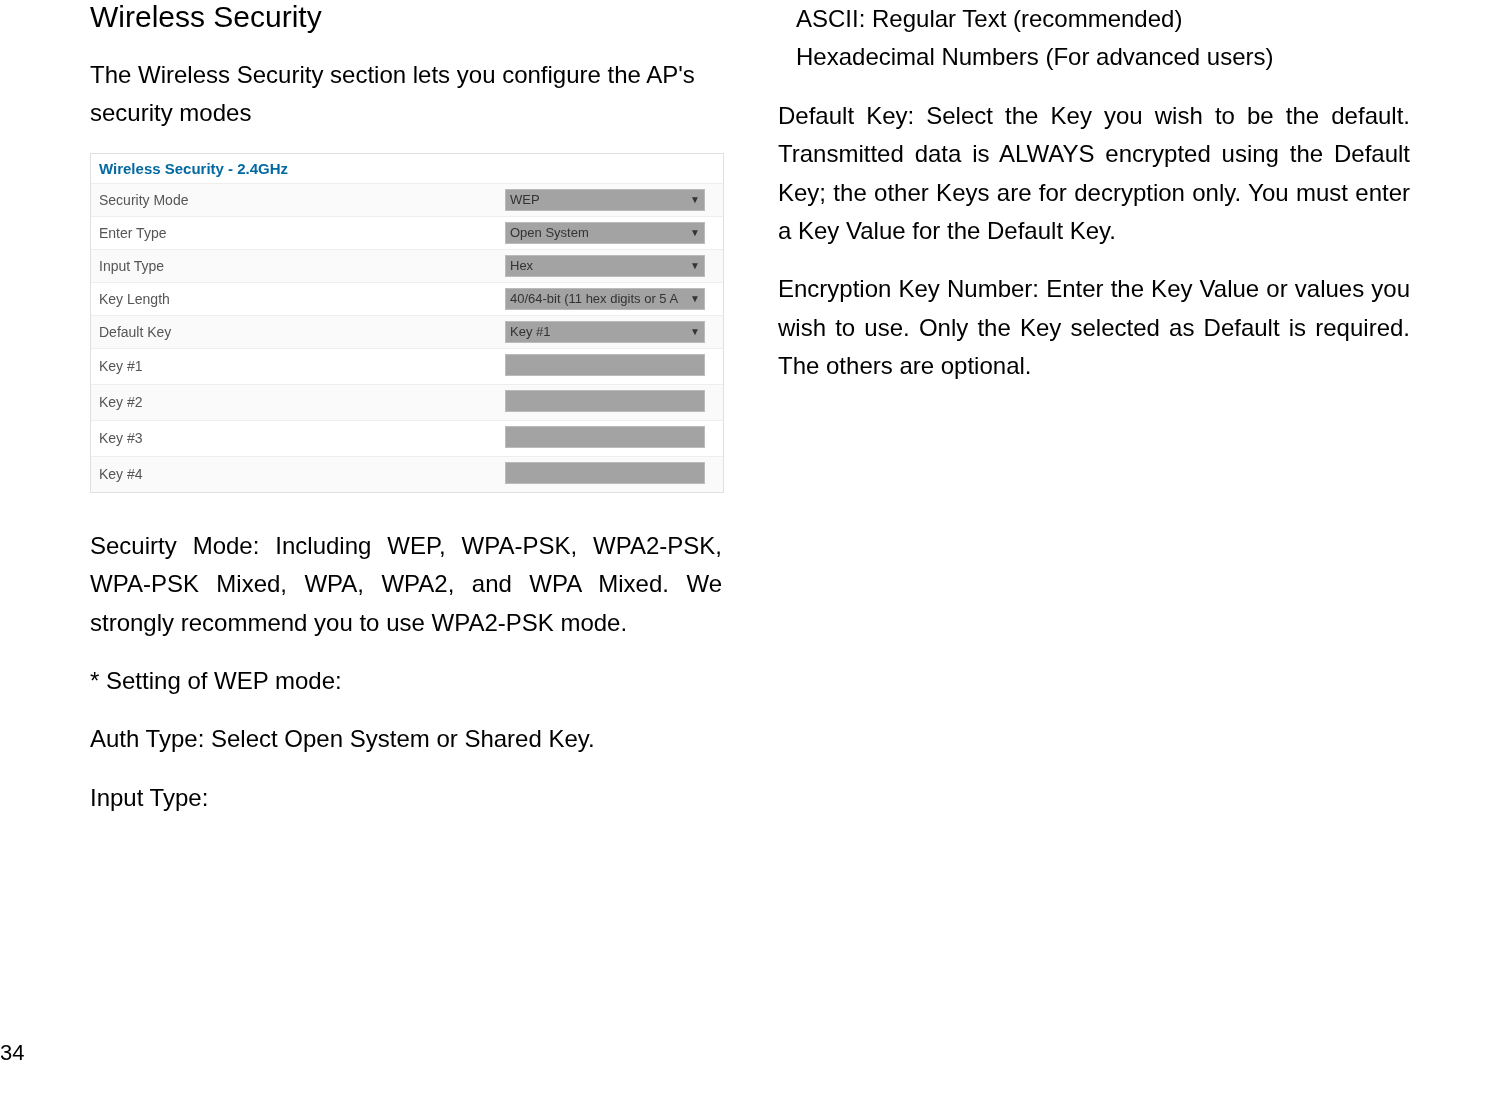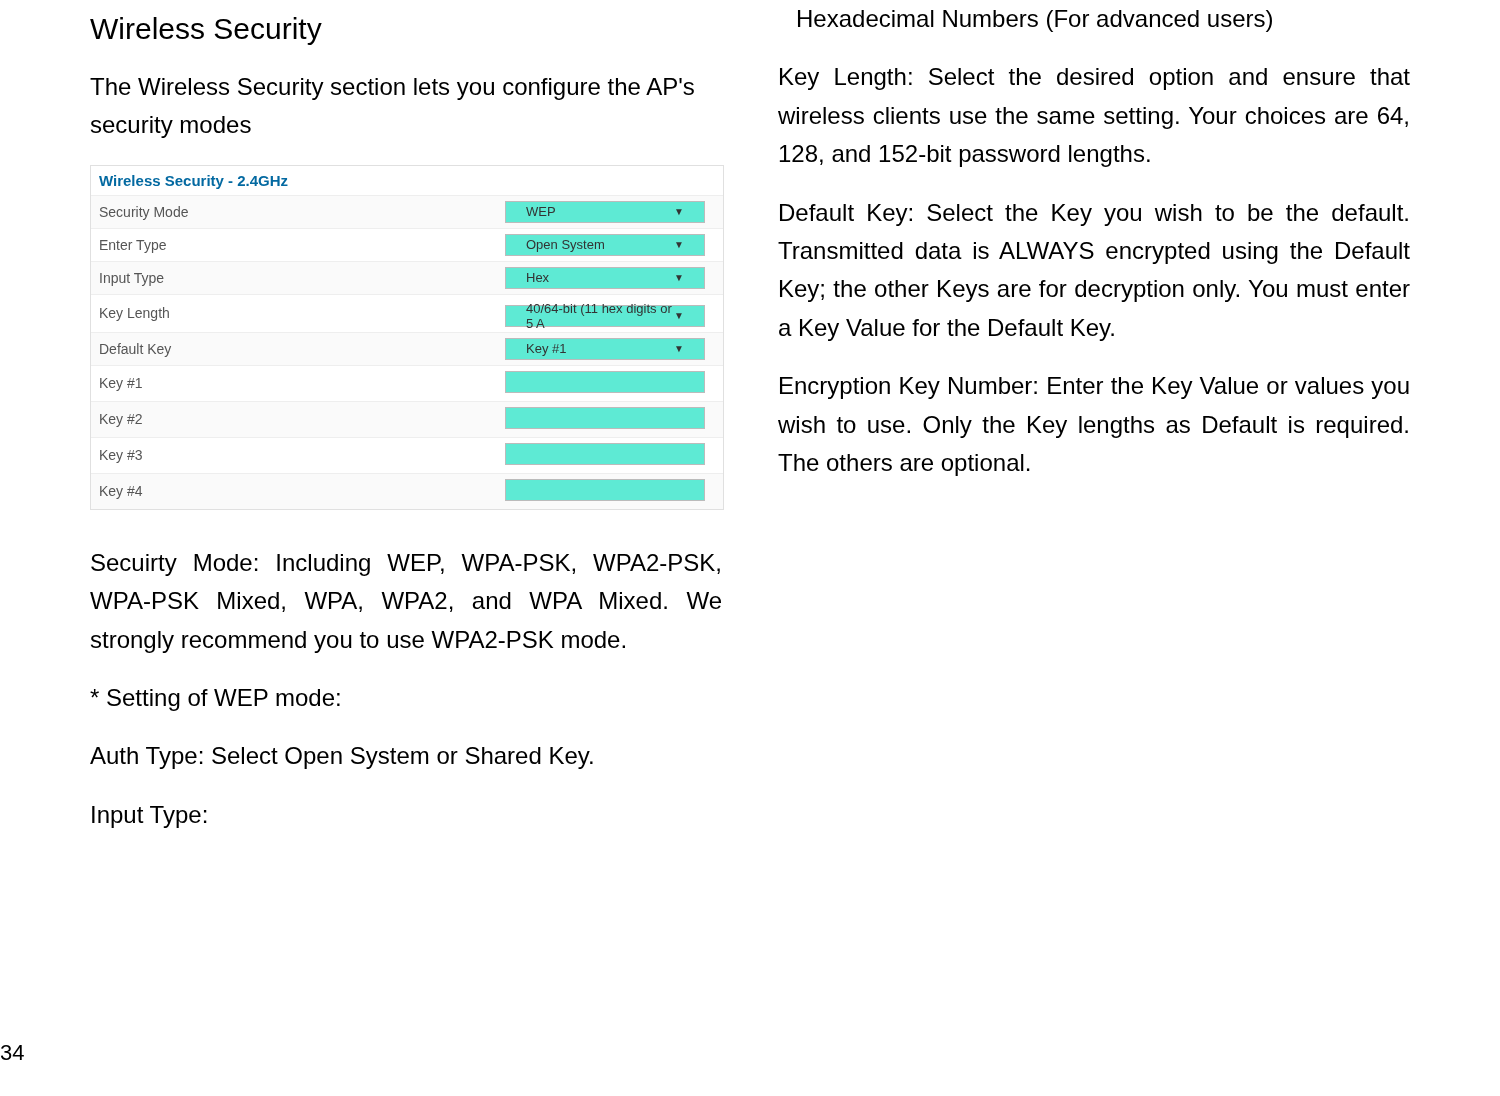--- a/index.html
+++ b/index.html
@@ -21,21 +21,21 @@
   }
   .col {
     width: 50%;
     box-sizing: border-box;
   }
   .col.left { padding-right: 28px; }
   .col.right { padding-left: 28px; }
   h2.title {
     font-size: 30px;
     font-weight: 400;
-    margin: 12px 0 22px 0;
+    margin: 0 0 22px 0;
   }
   p.body {
     font-size: 24px;
     line-height: 1.6;
     margin: 0 0 20px 0;
   }
   p.body.justify { text-align: justify; }
   .indent { padding-left: 18px; }
 
   
@@ -62,23 +62,23 @@
   .ss-row:nth-child(even) { background: #fafafa; }
   .ss-label { flex: 1; }
   .ss-ctrl {
     width: 210px;
     text-align: left;
   }
   .ss-select, .ss-input {
     width: 200px;
     height: 22px;
     border: 1px solid #bbb;
-    background: #5eead4;
+    background: #a3a3a3;
     font-size: 13px;
-    padding: 0 20px;
+    padding: 0 4px;
     box-sizing: border-box;
     display: inline-flex;
     align-items: center;
     justify-content: space-between;
     color: #333;
   }
   .ss-select .caret {
     font-size: 10px;
     color: #333;
   }
@@ -168,21 +168,21 @@
       </div>
     </div>
 
     <p class="body justify">Secuirty Mode: Including WEP, WPA-PSK, WPA2-PSK, WPA-PSK Mixed, WPA, WPA2, and WPA Mixed. We strongly recommend you to use WPA2-PSK mode.</p>
     <p class="body">* Setting of WEP mode:</p>
     <p class="body">Auth Type: Select Open System or Shared Key.</p>
     <p class="body">Input Type:</p>
   </div>
 
   <div class="col right">
+    <p class="body indent" style="margin-bottom:0">ASCII: Regular Text (recommended)</p>
     <p class="body indent">Hexadecimal Numbers (For advanced users)</p>
 
-    <p class="body justify">Key Length: Select the desired option and ensure that wireless clients use the same setting. Your choices are 64, 128, and 152-bit password lengths.</p>
     <p class="body justify">Default Key: Select the Key you wish to be the default. Transmitted data is ALWAYS encrypted using the Default Key; the other Keys are for decryption only. You must enter a Key Value for the Default Key.</p>
-    <p class="body justify">Encryption Key Number: Enter the Key Value or values you wish to use. Only the Key lengths as Default is required. The others are optional.</p>
+    <p class="body justify">Encryption Key Number: Enter the Key Value or values you wish to use. Only the Key selected as Default is required. The others are optional.</p>
   </div>
 </div>
 
 <div class="page-num">34</div>
 
 </body></html>

